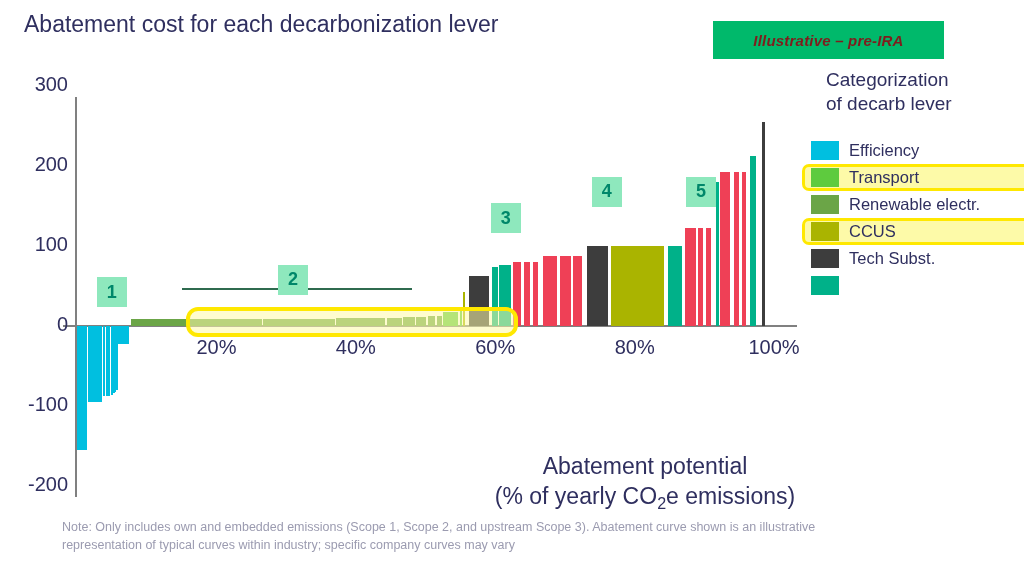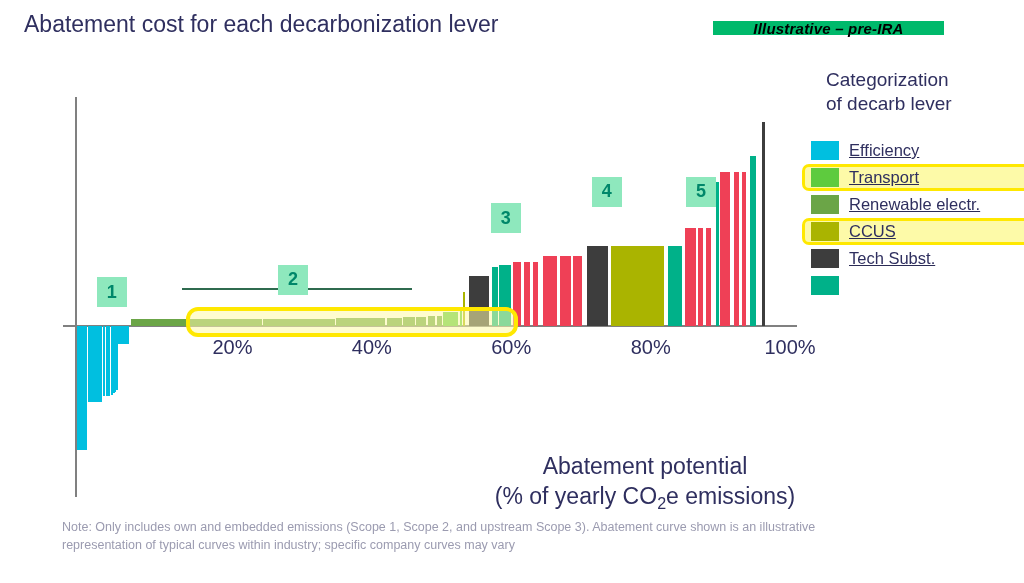--- a/index.html
+++ b/index.html
@@ -15,34 +15,34 @@
 
   
   #title {
     position:absolute; left:24px; top:10px; width:620px;
     font-size:23px; line-height:1.30; color:#2f2f5f; font-weight:400;
   }
   #title .sub { display:block; }
   .subscript { font-size:0.70em; vertical-align:-0.28em; }
 
   #illus-badge {
-    position:absolute; left:713px; top:21px; width:231px; height:14px;
+    position:absolute; left:713px; top:21px; width:231px; height:38px;
     background:#00B濁; background:#00b96b;
     display:flex; align-items:center; justify-content:center;
-    color:#000000; font-style:italic; font-size:15px; font-weight:700;
+    color:#7f1d1d; font-style:italic; font-size:15px; font-weight:700;
     letter-spacing:.2px;
   }
 
   
   #legend-title {
     position:absolute; left:826px; top:68px; width:200px;
     font-size:19px; line-height:1.28; color:#2f2f5f;
   }
   #legend-list {
-    position:absolute; left:808px; top:138px; width:216px;text-decoration:underline;
+    position:absolute; left:808px; top:138px; width:216px;
   }
   .legend-row {
     position:relative;
     display:flex; align-items:center;
     height:25px; margin-bottom:2px;
     padding-left:3px;
   }
   .legend-row.hl::before {
     content:"";
     position:absolute; left:-6px; top:-1px; right:-10px; bottom:-1px;
@@ -64,21 +64,21 @@
   .axis-line { position:absolute; background:#808080; }
   #y-axis { left:75px; top:97px; width:2px; height:400px; }
   #zero-line { left:63px; top:325px; width:734px; height:2px; }
 
   .ytick {
     position:absolute; right:0; width:58px; text-align:right;
     font-size:20px; color:#2f2f5f;
   }
   #y-ticks { position:absolute; left:0; top:0; width:68px; height:583px; }
 
-  #x-ticks { position:absolute; left:16px; top:336px; width:940px; height:28px; }
+  #x-ticks { position:absolute; left:0; top:336px; width:940px; height:28px; }
   .xtick {
     position:absolute; transform:translateX(-50%);
     font-size:20px; color:#2f2f5f;
   }
 
   
   #bars { position:absolute; left:0; top:0; width:1024px; height:583px; }
   .bar { position:absolute; }
 
   
@@ -149,20 +149,28 @@
       <span class="legend-label">Tech Subst.</span>
     </div>
     <div class="legend-row">
       <span class="legend-swatch" style="background: rgb(0, 177, 137);"></span>
     </div>
   </div>
 
 <div id="plot">
   <div class="axis-line" id="y-axis"></div>
   <div class="axis-line" id="zero-line"></div>
+  <div id="y-ticks">
+      <div class="ytick" style="top: 73px;">300</div>
+      <div class="ytick" style="top: 153px;">200</div>
+      <div class="ytick" style="top: 233px;">100</div>
+      <div class="ytick" style="top: 313px;">0</div>
+      <div class="ytick" style="top: 393px;">-100</div>
+      <div class="ytick" style="top: 473px;">-200</div>
+    </div>
   <div id="bars">
       <div class="bar" style="left: 77px; top: 326px; width: 9.9534px; height: 124px; background: rgb(0, 191, 224);"></div>
       <div class="bar" style="left: 88.1534px; top: 326px; width: 13.4388px; height: 76px; background: rgb(0, 191, 224);"></div>
       <div class="bar" style="left: 102.792px; top: 326px; width: 2.28544px; height: 70.4px; background: rgb(0, 191, 224);"></div>
       <div class="bar" style="left: 106.278px; top: 326px; width: 1.5px; height: 70.4px; background: rgb(0, 191, 224);"></div>
       <div class="bar" style="left: 108.369px; top: 326px; width: 1.58835px; height: 70.4px; background: rgb(0, 191, 224);"></div>
       <div class="bar" style="left: 111.157px; top: 326px; width: 1.5px; height: 68.8px; background: rgb(0, 191, 224);"></div>
       <div class="bar" style="left: 113.249px; top: 326px; width: 1.5px; height: 67.2px; background: rgb(0, 191, 224);"></div>
       <div class="bar" style="left: 114.643px; top: 326px; width: 1.5px; height: 65.6px; background: rgb(0, 191, 224);"></div>
       <div class="bar" style="left: 116.037px; top: 326px; width: 1.5px; height: 64px; background: rgb(0, 191, 224);"></div>

